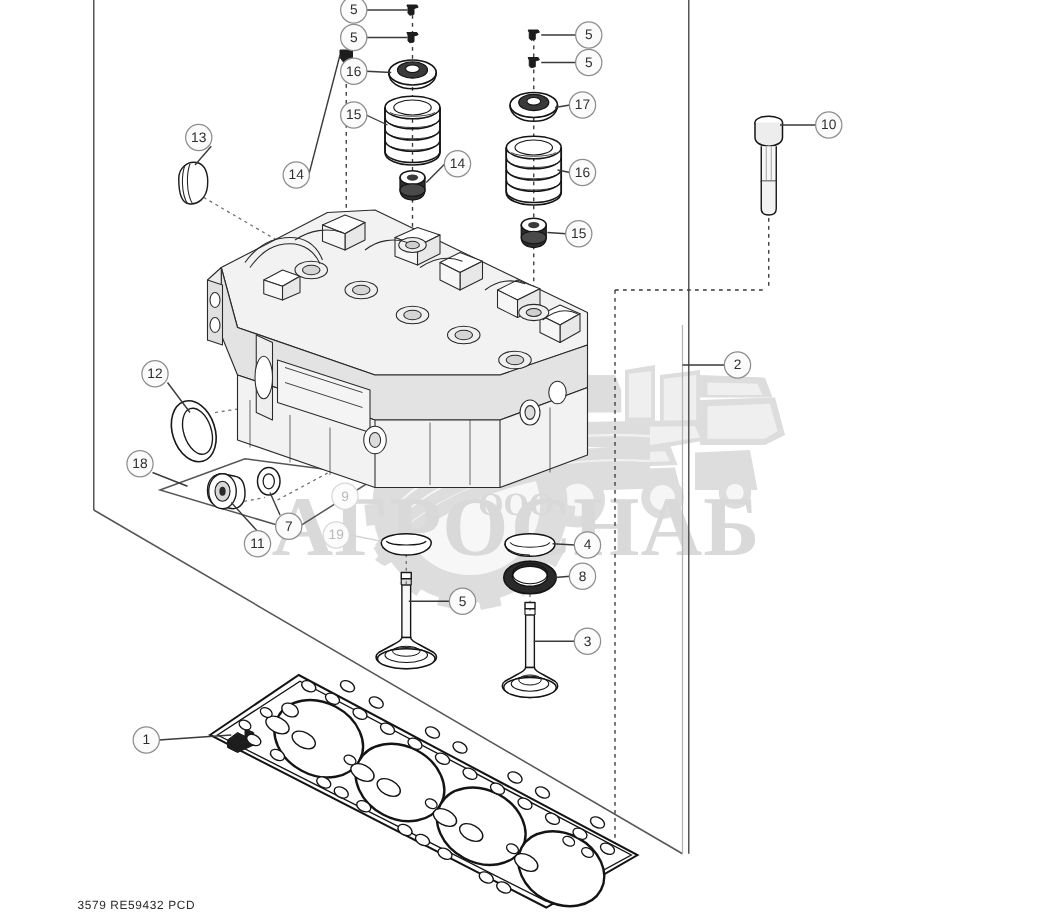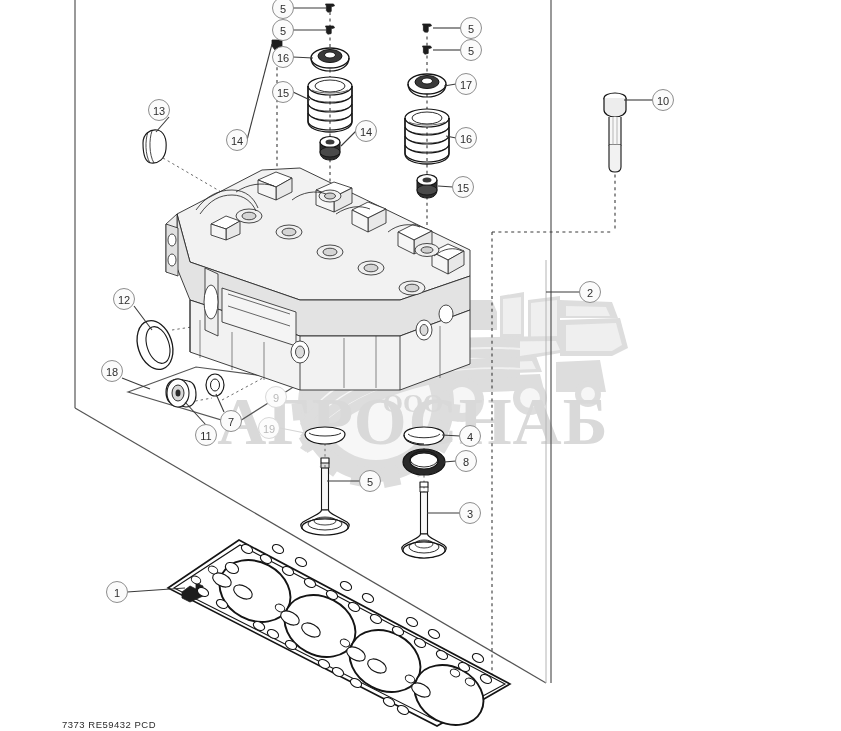--- a/index.html
+++ b/index.html
@@ -710,15 +710,15 @@
       </g>
       <g>
         <circle class="callout-circle" cx="117" cy="592" r="10.5"></circle>
         <text class="callout-num" x="117" y="592.5">1</text>
       </g>
     </g>
 
     </g>
   </svg>
 
-  <div class="footer-code">7373  RE59432  PCD</div>
+  <div class="footer-code">3579  RE59432  PCD</div>
 
 </div>
 
 </body></html>

